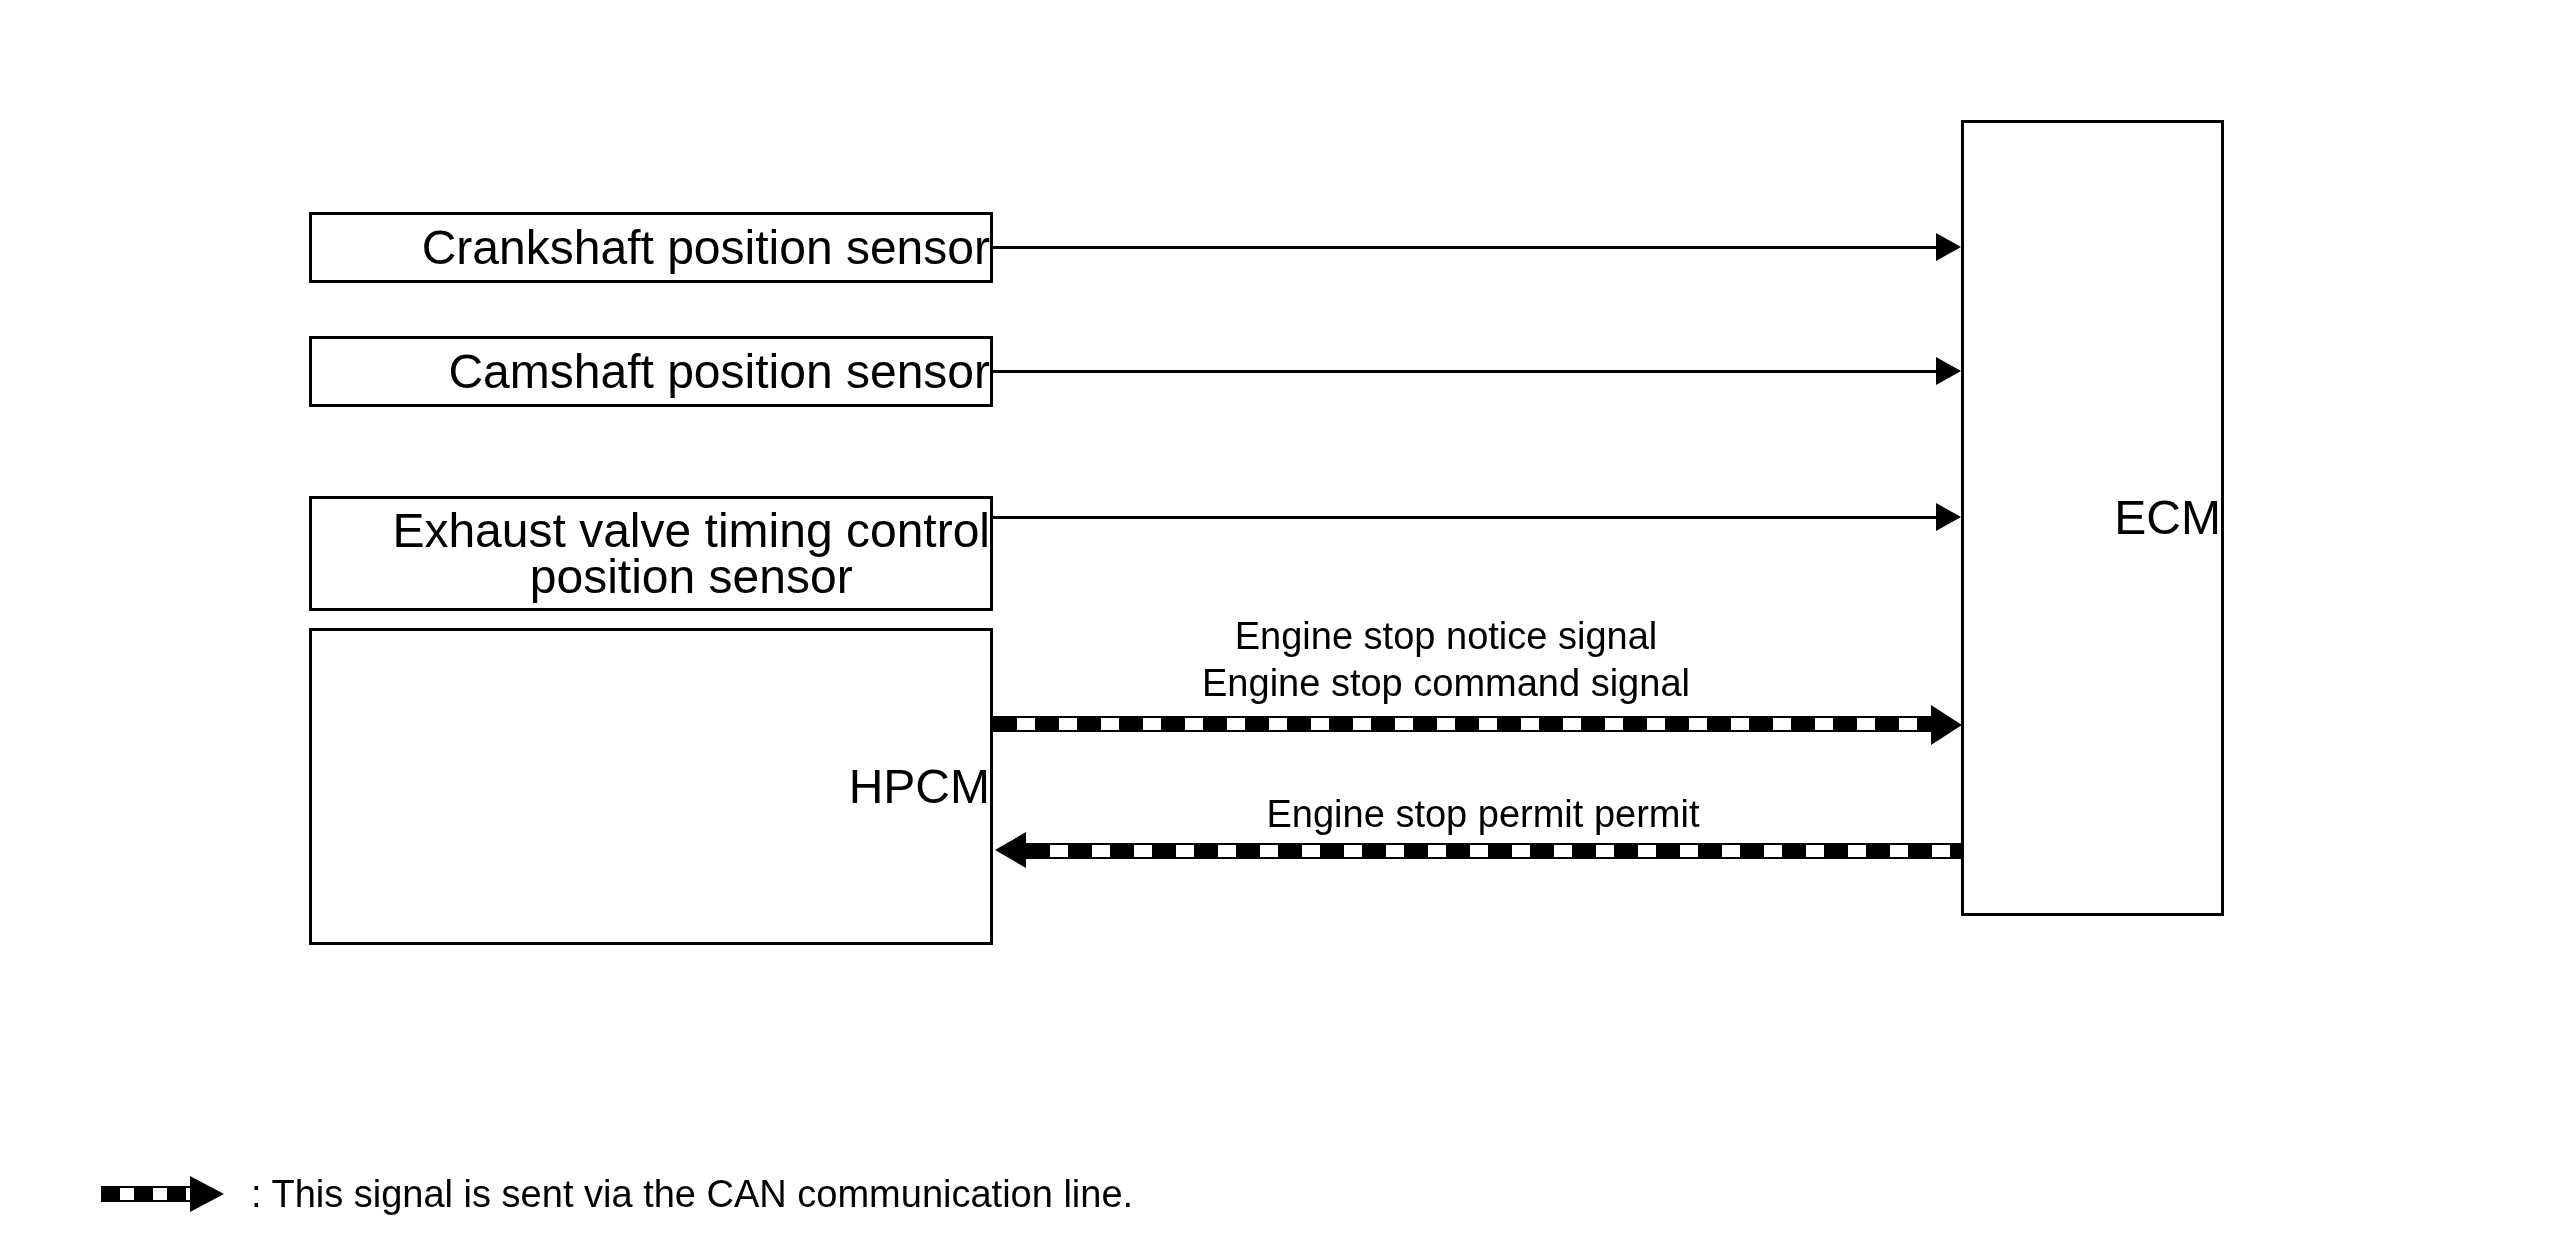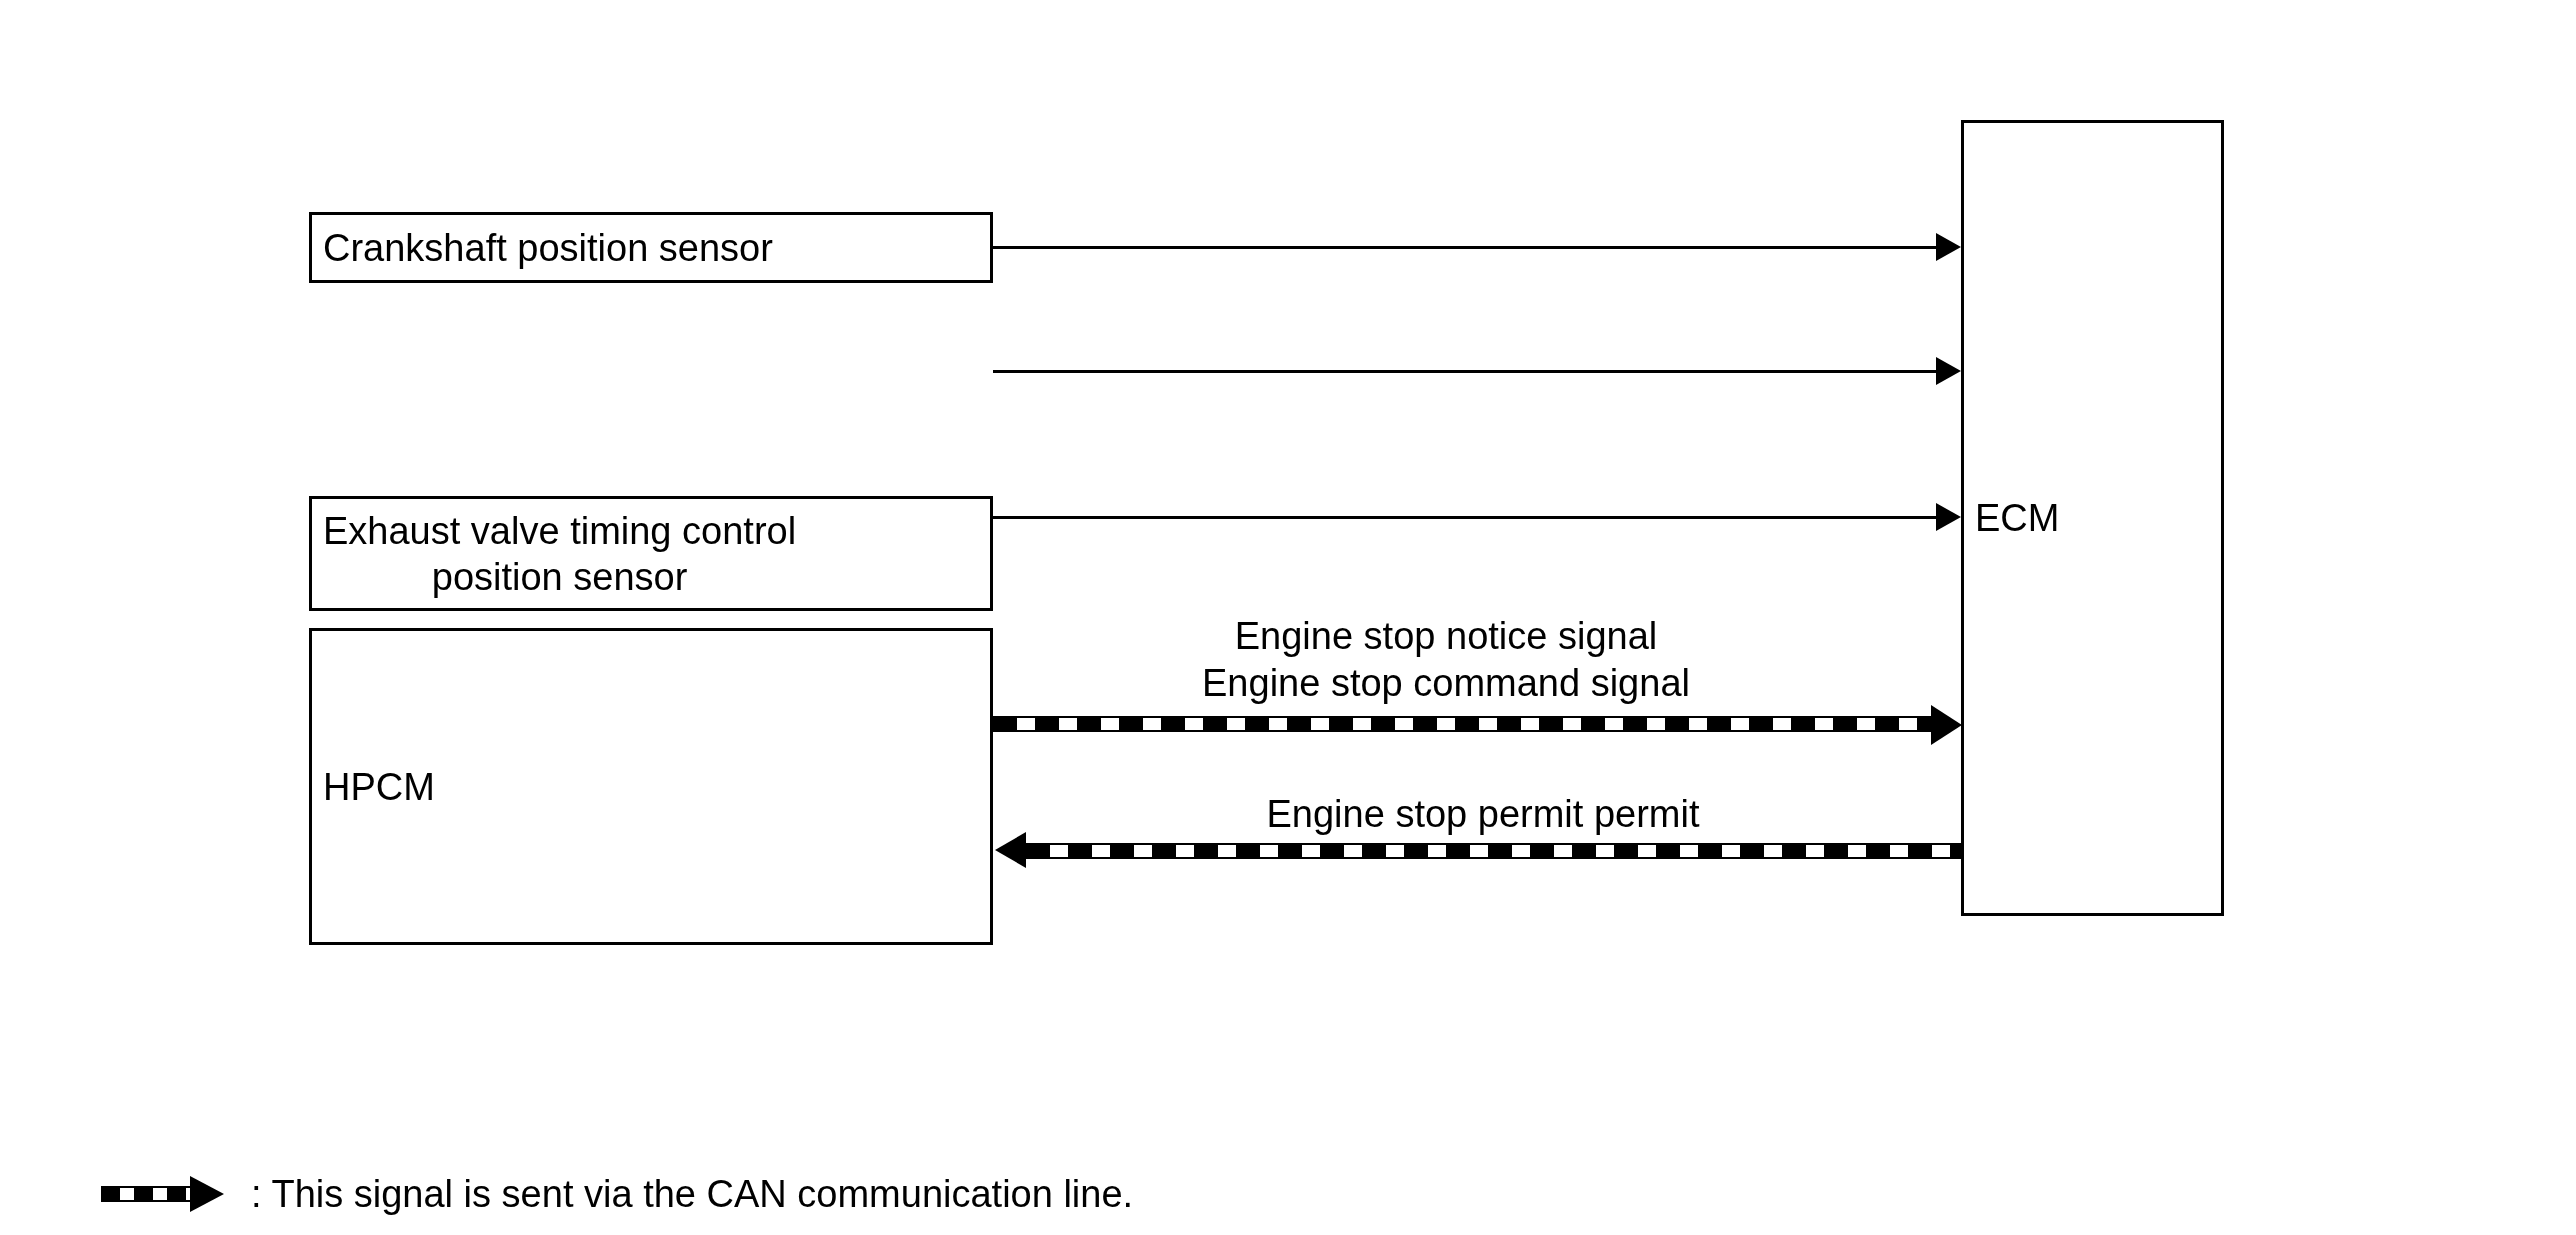--- a/index.html
+++ b/index.html
@@ -16,23 +16,23 @@
     color: #000000;
     overflow: hidden;
   }
   
   .node {
     position: absolute;
     border: 3.2px solid #000000;
     background: #ffffff;
     display: flex;
     align-items: center;
-    justify-content: flex-start;
+    justify-content: flex-end;
     text-align: center;
-    font-size: 38px;
+    font-size: 48px;
     line-height: 46px;
     box-sizing: border-box;
     padding-left: 11px;
   }
   .box-crank   { left: 309px;  top: 212px; width: 684px; height: 71px; }
   .box-cam     { left: 309px;  top: 336px; width: 684px; height: 71px; }
   .box-exhaust { left: 309px;  top: 460px; width: 684px; height: 115px; margin-top: 36px; }
   .box-hpcm    { left: 309px;  top: 628px; width: 684px; height: 317px; }
   .box-ecm     { left: 1961px; top: 120px; width: 263px;  height: 796px; }
   
@@ -116,20 +116,23 @@
 </style>
 </head>
 <body>
 
 <div class="stage">
 
   <div class="node box-crank">
     <span>Crankshaft position sensor</span>
   </div>
 
+  <div class="node box-cam">
+    <span>Camshaft position sensor</span>
+  </div>
 
   <div class="node box-exhaust">
     <span>
       <span style="display:block;">Exhaust valve timing control</span>
       <span style="display:block;">position sensor</span>
     </span>
   </div>
 
   <div class="node box-hpcm">
     <span>HPCM</span>

